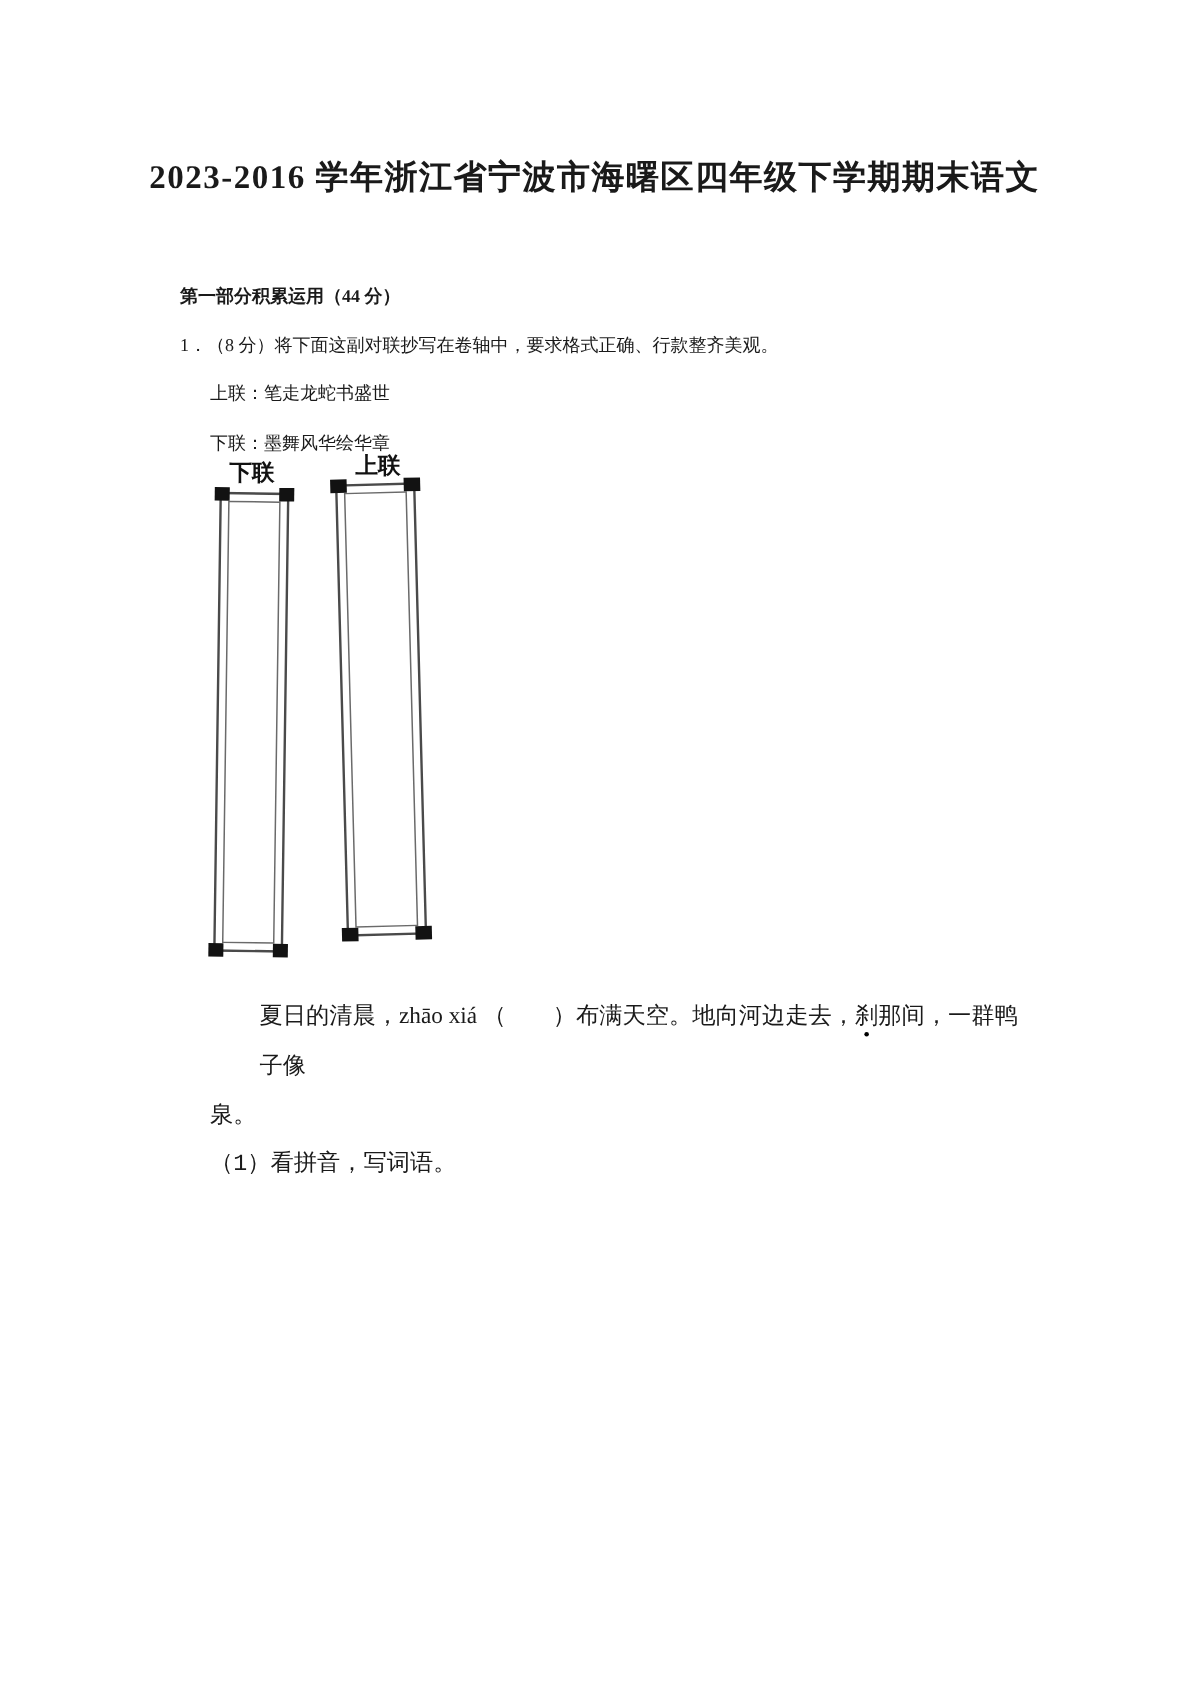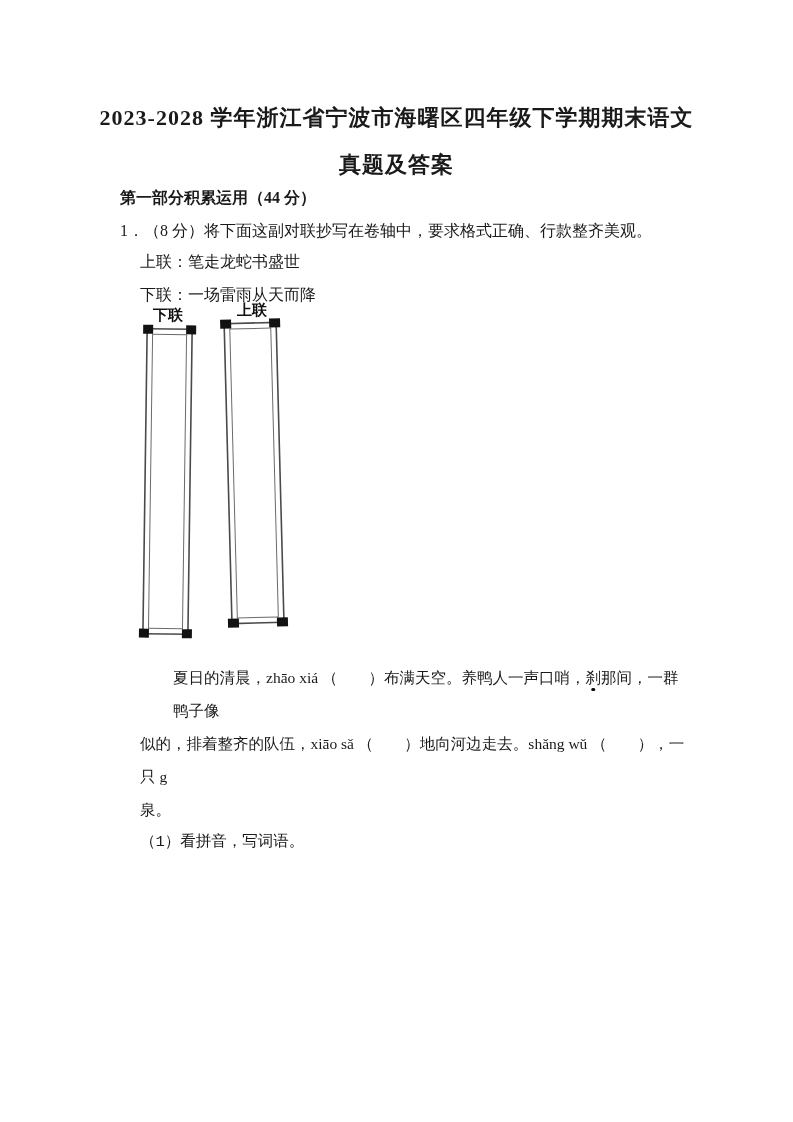--- a/index.html
+++ b/index.html
@@ -11,21 +11,21 @@
     overflow:hidden;
   }
   .page { position:absolute; inset:0; background:#fff; }
   .title {
     position:absolute; top:94px; left:0; width:793px;
     text-align:center; font-size:22px; font-weight:700;
     line-height:47px; letter-spacing:1px;
   }
   .q1block {
     position:absolute; top:181px; left:120px; width:562px;
-    font-size:16px; line-height:33px;
+    font-size:12px; line-height:33px;
   }
   .q2block {
     position:absolute; top:657px; left:120px; width:566px;
     font-size:15.5px; line-height:33px;
   }
   .heading { font-weight:700; }
   .indent1 { margin-left:20px;font-family:Liberation Mono, monospace; }
   .para { margin-left:20px; }
   .firstline { margin-left:33px; margin-top:4px; }
   .gap-top { margin-top:6px; }
@@ -40,29 +40,28 @@
     font-family:"Liberation Serif","DejaVu Serif",serif;
     font-weight:700; font-size:15px; fill:#111;
   }
 </style>
 </head>
 <body>
 
 <div class="page">
 
   <div class="title">
-    <div>2023-2028 学年浙江省宁波市海曙区四年级下学期期末语文</div>
-    <div>真题及答案</div>
+    <div>2023-2016 学年浙江省宁波市海曙区四年级下学期期末语文</div>
   </div>
 
   <div class="q1block">
     <div class="heading">第一部分积累运用（44 分）</div>
     <div>1．（8 分）将下面这副对联抄写在卷轴中，要求格式正确、行款整齐美观。</div>
     <div class="indent1">上联：笔走龙蛇书盛世</div>
-    <div class="indent1">下联：一场雷雨从天而降</div>
+    <div class="indent1">下联：墨舞风华绘华章</div>
   </div>
 
   <svg class="scrolls" width="170" height="348" viewBox="0 0 170 348">
 
     <text x="36" y="21" text-anchor="middle">下联</text>
     <g transform="rotate(0.8 35 185)">
       <rect x="13" y="30" width="45" height="305" fill="#ffffff" stroke="#4a4a4a" stroke-width="1.6"></rect>
       <rect x="18.5" y="35.5" width="34" height="294" fill="none" stroke="#6a6a6a" stroke-width="1"></rect>
       <rect x="9" y="26" width="10" height="9" fill="#121212"></rect>
       <rect x="52" y="26" width="10" height="9" fill="#121212"></rect>
@@ -78,23 +77,22 @@
       <rect x="141" y="20" width="11" height="9" fill="#121212"></rect>
       <rect x="92" y="319" width="11" height="9" fill="#121212"></rect>
       <rect x="141" y="319" width="11" height="9" fill="#121212"></rect>
     </g>
   </svg>
 
   <div class="q2block">
 
     <div class="para">
       <div class="firstline">
-        <span>夏日的清晨，zhāo xiá （　　）布满天空。养鸭人一声口哨，</span><span class="dot-under">刹</span><span>那间，一群鸭子像</span>
+        <span>夏日的清晨，zhāo xiá （　　）布满天空。地向河边走去，</span><span class="dot-under">刹</span><span>那间，一群鸭子像</span>
       </div>
-      <div>似的，排着整齐的队伍，xiāo sǎ （　　）地向河边走去。shǎng wǔ （　　），一只 g</div>
       <div>泉。</div>
     </div>
 
     <div class="indent1">（1）看拼音，写词语。</div>
 
   </div>
 
 </div>
 
 </body></html>

